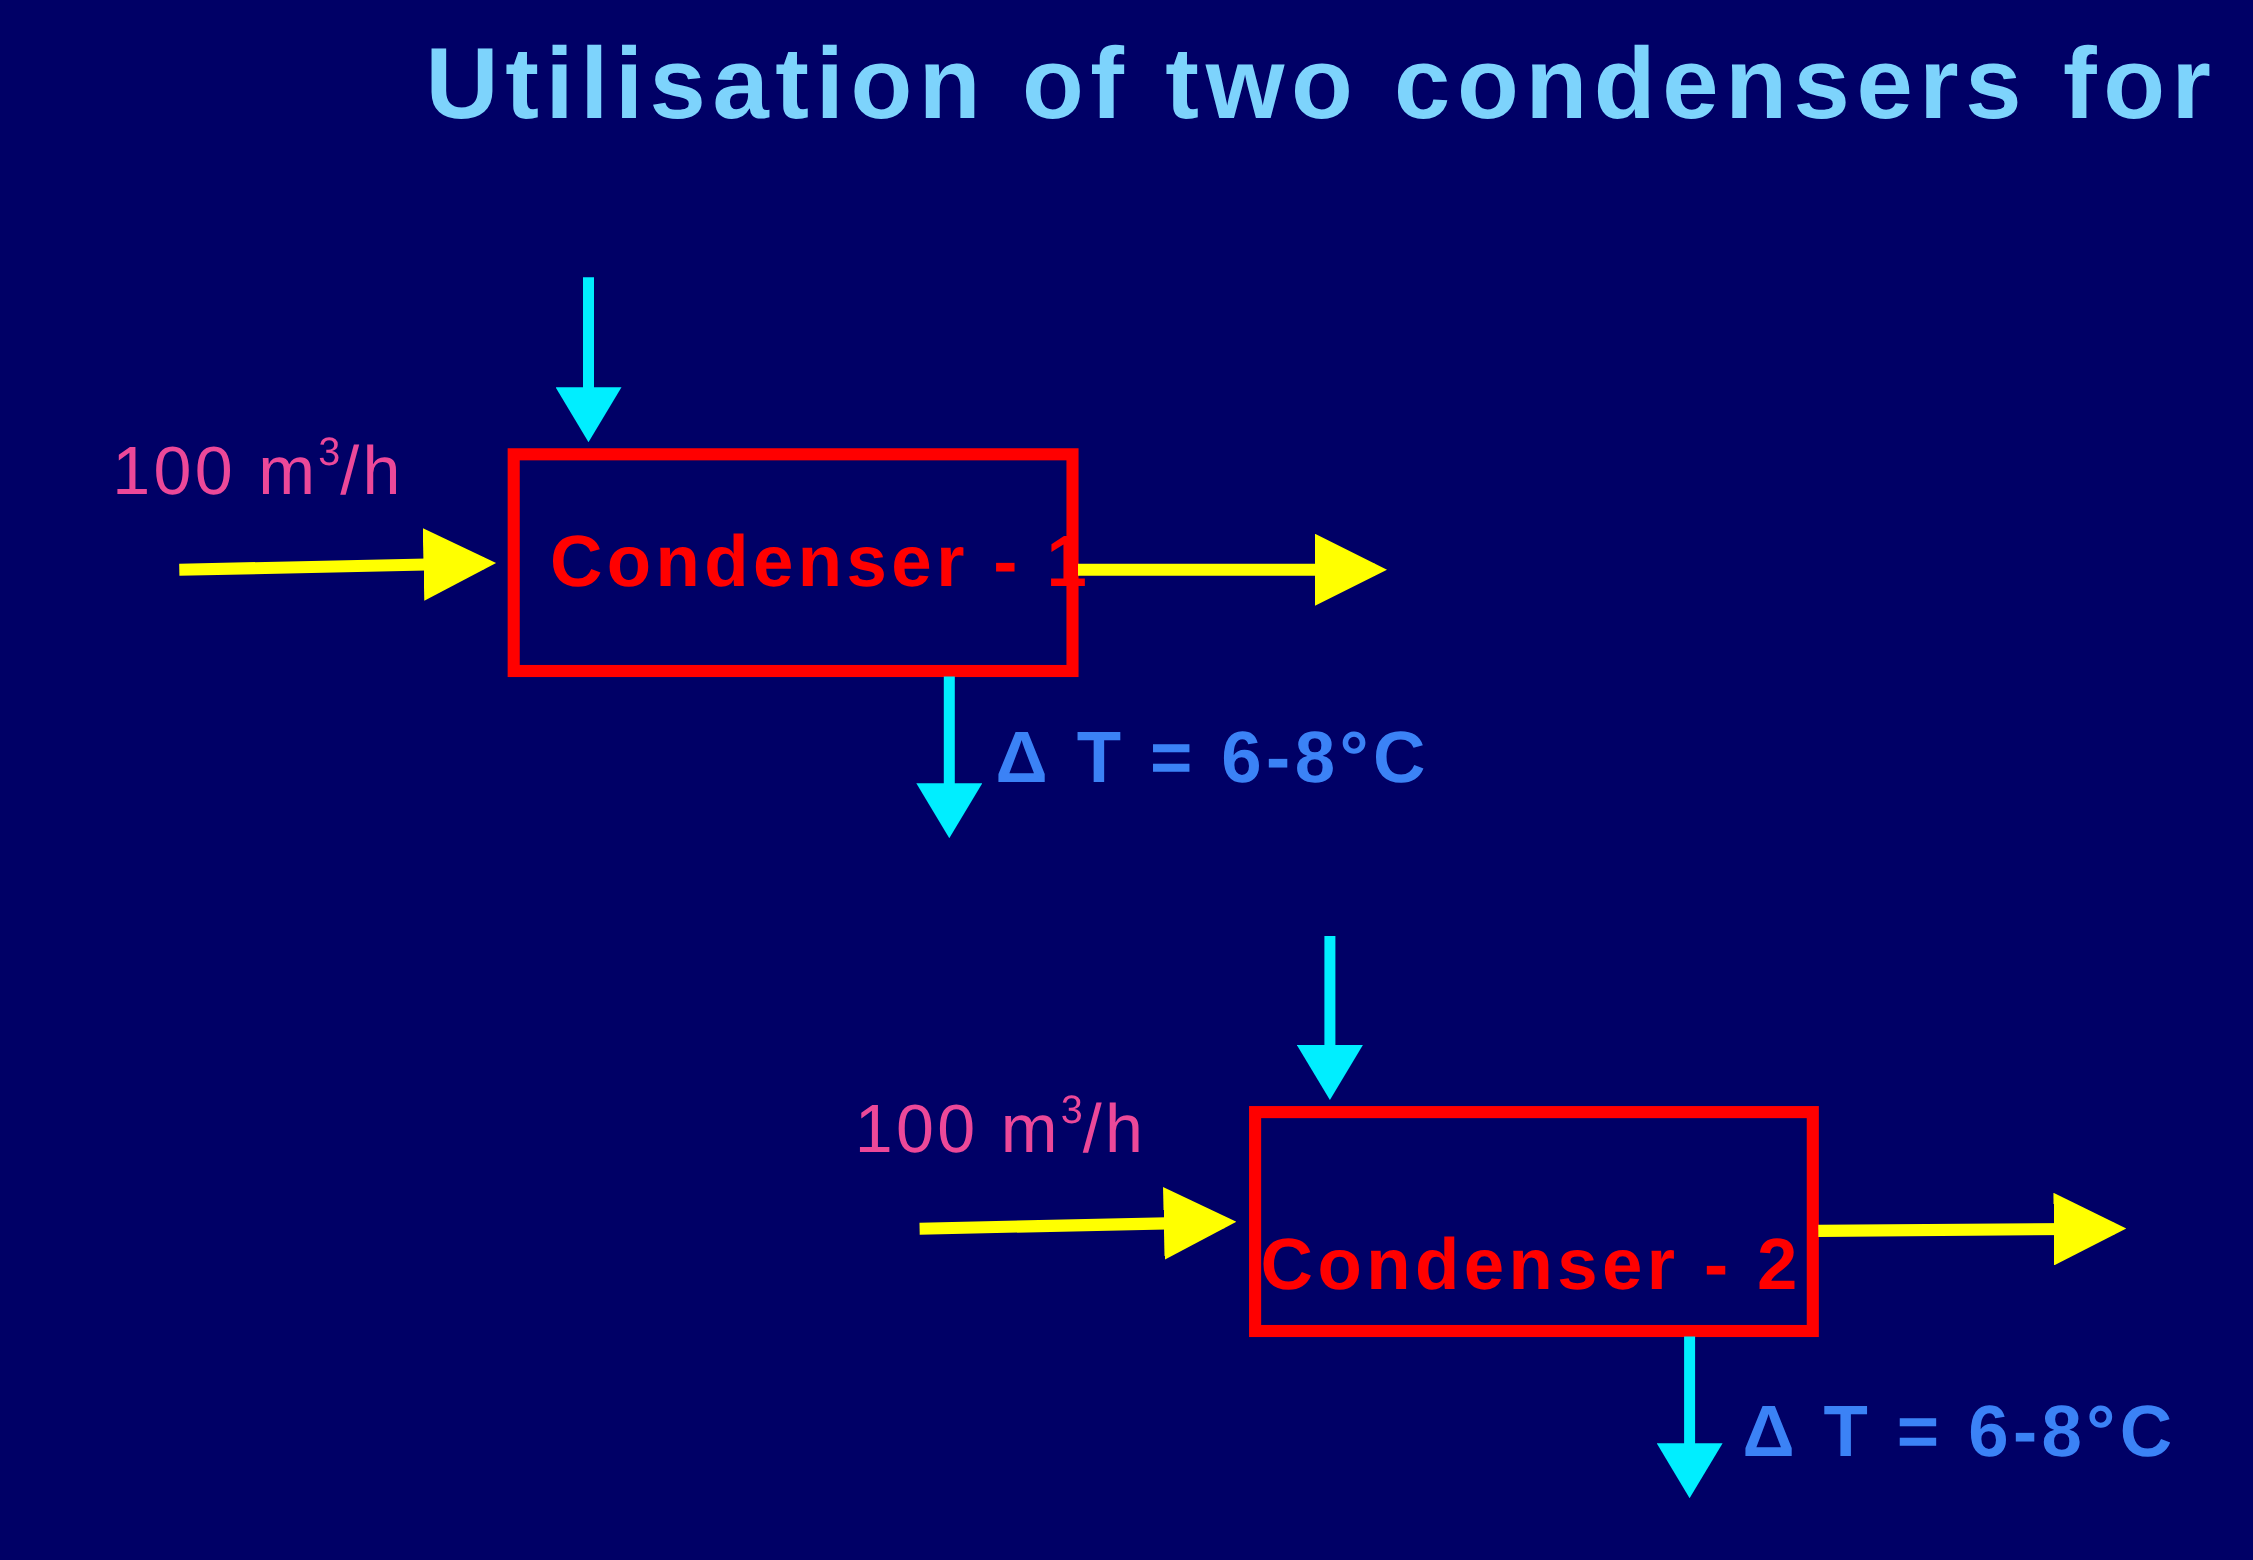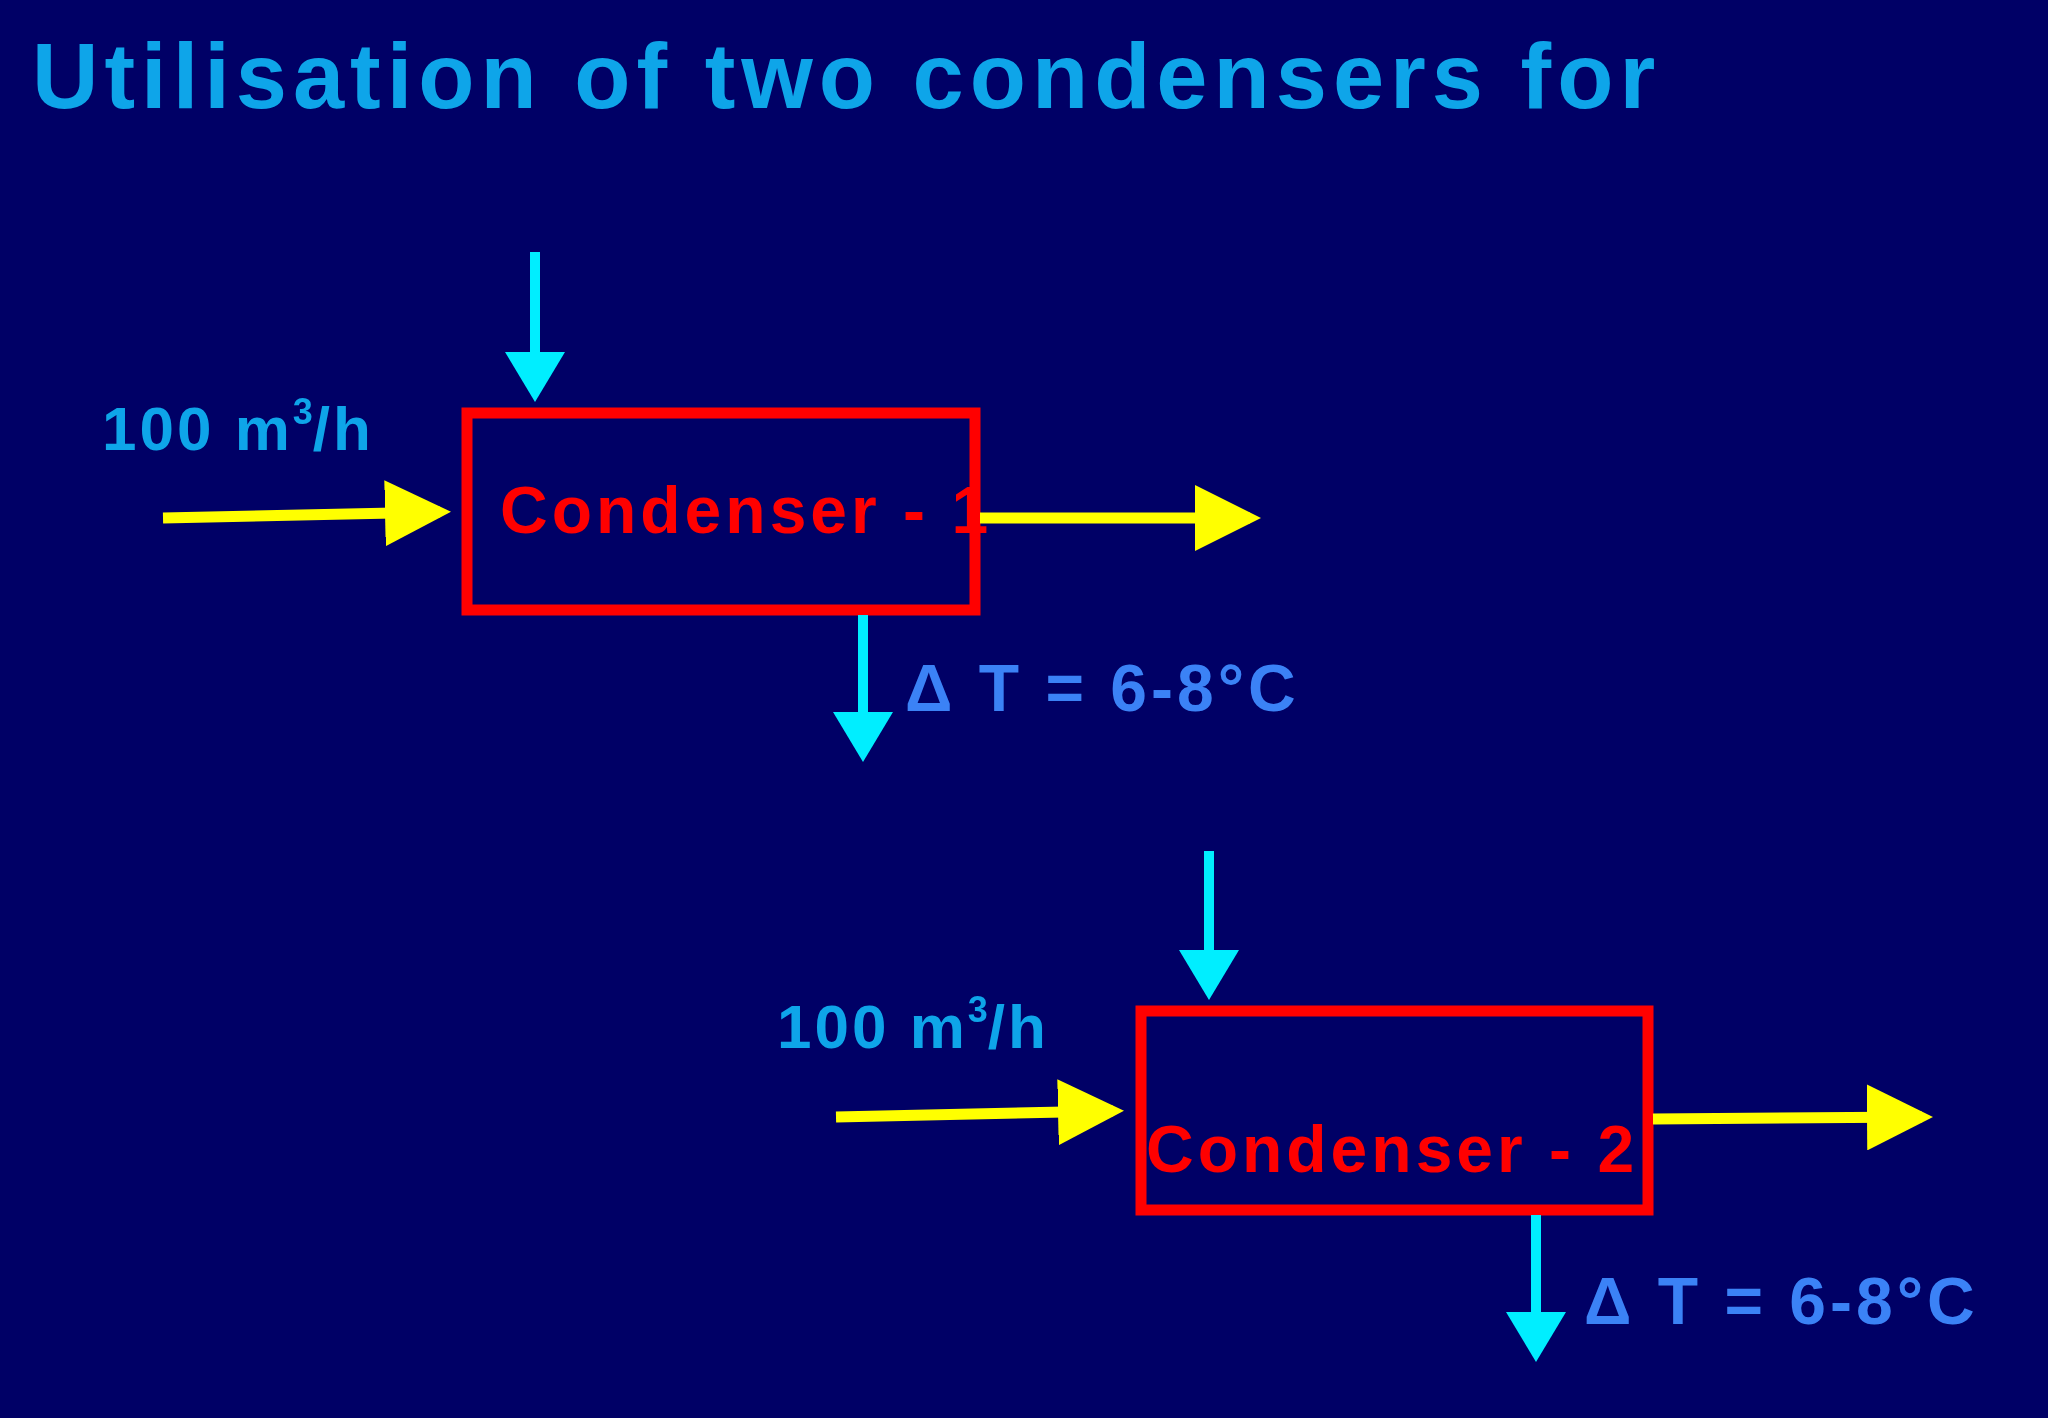--- a/index.html
+++ b/index.html
@@ -4,27 +4,27 @@
 <style>
   html, body { margin: 0; padding: 0; }
   body {
     width: 2048px; height: 1418px; overflow: hidden;
     background: #000066;
     font-family: "Liberation Sans", sans-serif;
     position: relative;
   }
   .title {
     position: absolute; left: 0; top: 18px; width: 2016px;
-    text-align: left; color: #0ea5e9; font-weight: bold;
-    font-size: 92px; line-height: 116px; letter-spacing: 6px; padding-left: 32px;
+    text-align: right; color: #7dd3fc; font-weight: bold;
+    font-size: 92px; line-height: 116px; letter-spacing: 6px;
   }
   .title div { white-space: nowrap; }
   svg.diagram { position: absolute; left: 0; top: 0; }
   .flow-label {
-    position: absolute; color: #0ea5e9; font-weight: bold;
+    position: absolute; color: #ec4899; font-weight: normal;
     font-size: 62px; letter-spacing: 3px; white-space: nowrap; line-height: 1;
   }
   .flow-label sup { font-size: 36px; vertical-align: 26px; line-height: 0; letter-spacing: 0; }
   .dt-label {
     position: absolute; color: #3b82f6; font-weight: bold;
     font-size: 66px; letter-spacing: 4px; white-space: nowrap; line-height: 1;
   }
   .box-label {
     position: absolute; color: #ff0000; font-weight: bold;
     font-size: 66px; letter-spacing: 4px; white-space: nowrap; line-height: 1;

